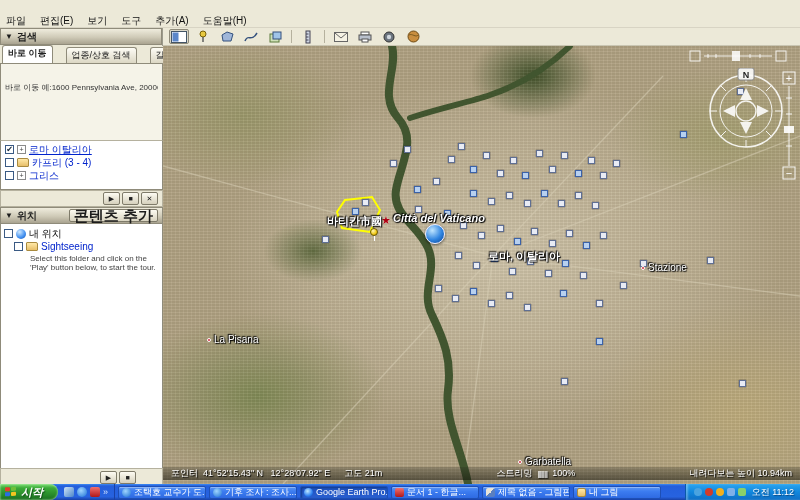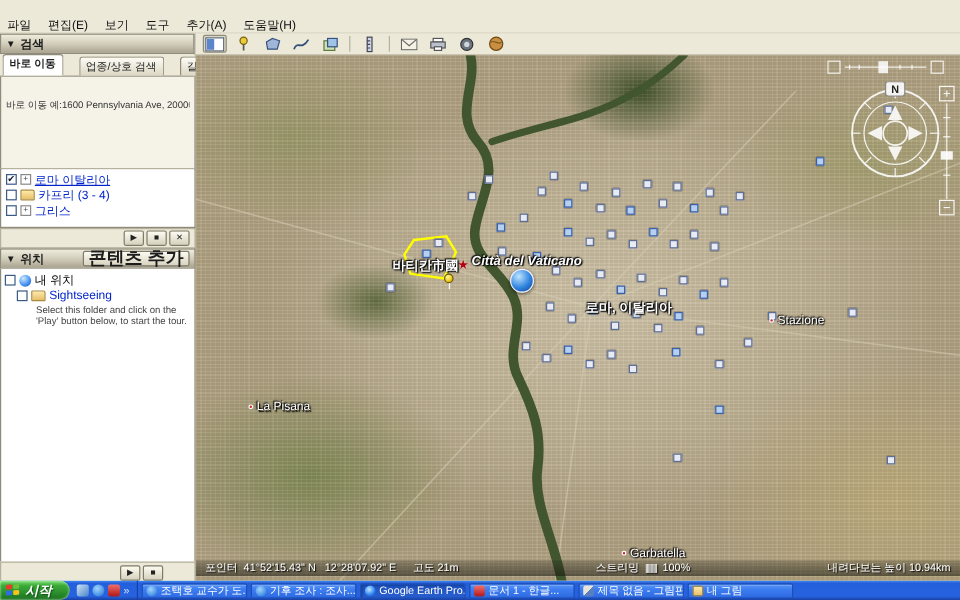--- a/index.html
+++ b/index.html
@@ -536,15 +536,23 @@
         </div>
         <div class="task-btn">
           <span class="task-ico" style="background:linear-gradient(135deg,#e8e4d8 50%,#5a7fc0 50%);"></span>
           <span>제목 없음 - 그림판</span>
         </div>
         <div class="task-btn">
           <span class="task-ico" style="background:linear-gradient(180deg,#ffe9a8,#e8bf6a); border:1px solid #a98a3e;"></span>
           <span>내 그림</span>
         </div>
       </div>
+    <div class="tray">
+      <span class="tray-ico" style="background:#4aa3e0; border-radius:50%;"></span>
+      <span class="tray-ico" style="background:#d23c2a; border-radius:50%;"></span>
+      <span class="tray-ico" style="background:#f2b01e; border-radius:50%;"></span>
+      <span class="tray-ico" style="background:#7fb0e8;"></span>
+      <span class="tray-ico" style="background:#8ad06a;"></span>
+      <span class="tray-clock">오전 11:12</span>
+    </div>
   </div>
 
 </div>
 
 </body></html>

